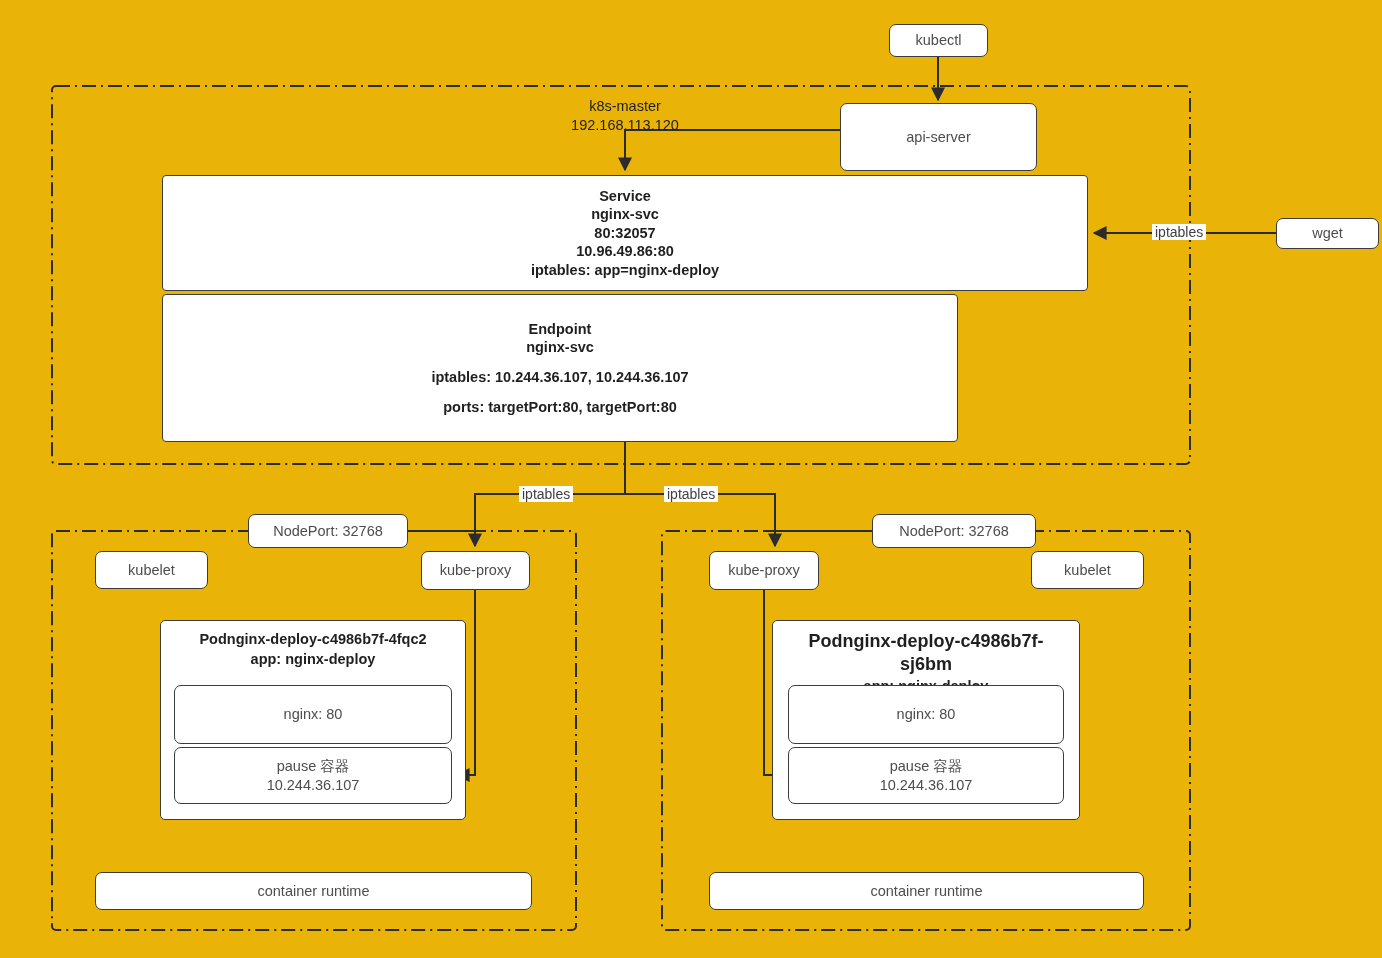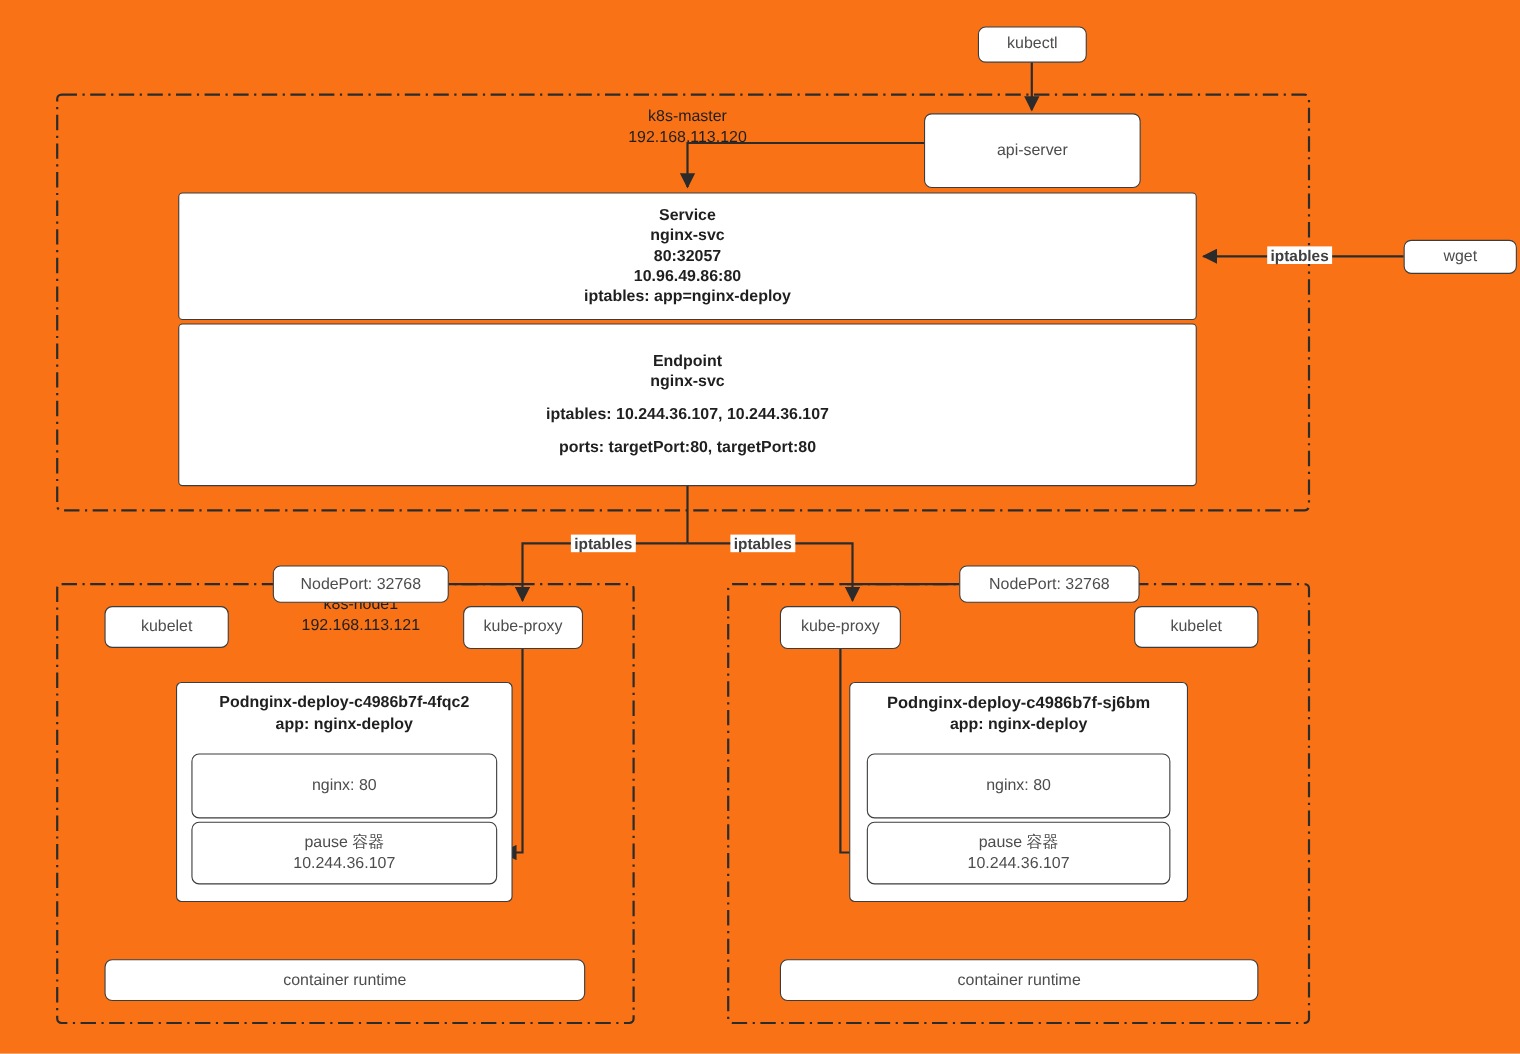--- a/index.html
+++ b/index.html
@@ -7,21 +7,21 @@
     padding: 0;
     background: #ffffff;
   }
   body {
     font-family: "Liberation Sans", sans-serif;
   }
   #canvas {
     position: relative;
     width: 1382px;
     height: 958px;
-    background: #f97316;
+    background: #eab308;
     overflow: hidden;
   }
 
   
   .box {
     position: absolute;
     box-sizing: border-box;
     background: #ffffff;
     border: 1.6px solid #3c3c3c;
     border-radius: 7px;
@@ -55,21 +55,21 @@
     font-weight: normal;
     text-align: center;
     line-height: 1.3;
     white-space: nowrap;
     z-index: 6;
   }
   .edge-label {
     position: absolute;
     color: #3f3f3f;
     font-size: 14px;
-    font-weight: bold;
+    font-weight: normal;
     background: #ffffff;
     padding: 0 3px;
     white-space: nowrap;
     z-index: 8;
   }
 
   
   #wires {
     position: absolute;
     left: 0; top: 0;
@@ -140,21 +140,21 @@
   </div>
 
   <div class="box sharp" style="left:162px; top:175px; width:926px; height:116px;">
     <div class="svc-line">Service</div>
     <div class="svc-line">nginx-svc</div>
     <div class="svc-line">80:32057</div>
     <div class="svc-line">10.96.49.86:80</div>
     <div class="svc-line">iptables: app=nginx-deploy</div>
   </div>
 
-  <div class="box sharp" style="left:162px; top:294px; width:926px; height:148px;">
+  <div class="box sharp" style="left:162px; top:294px; width:796px; height:148px;">
     <div class="svc-line">Endpoint</div>
     <div class="svc-line">nginx-svc</div>
     <div class="spacer"></div>
     <div class="svc-line">iptables: 10.244.36.107, 10.244.36.107</div>
     <div class="spacer"></div>
     <div class="svc-line">ports: targetPort:80, targetPort:80</div>
   </div>
 
   <div class="edge-label" style="left:1152px; top:224px;">iptables</div>
 
@@ -163,24 +163,20 @@
   <div class="edge-label" style="left:664px; top:486px;">iptables</div>
 
   <div class="box" style="left:95px; top:551px; width:113px; height:38px;">
     <span>kubelet</span>
   </div>
 
   <div class="box" style="left:248px; top:514px; width:160px; height:34px; z-index:7;">
     <span>NodePort: 32768</span>
   </div>
 
-  <div class="label" style="left:248px; top:541px; width:160px;">
-    <div>k8s-node1</div>
-    <div>192.168.113.121</div>
-  </div>
 
   <div class="box" style="left:421px; top:551px; width:109px; height:39px;">
     <span>kube-proxy</span>
   </div>
 
   <div class="box sharp" style="left:160px; top:620px; width:306px; height:200px; justify-content:flex-start; padding-top:9px; border-radius:5px;">
     <div class="bold-box" style="width:250px; font-size:14.5px;">Podnginx-deploy-c4986b7f-4fqc2</div>
     <div class="bold-box" style="font-size:14.5px; margin-top:1px;">app: nginx-deploy</div>
   </div>
 
@@ -204,21 +200,21 @@
   <div class="box" style="left:872px; top:514px; width:164px; height:34px; z-index:7;">
     <span>NodePort: 32768</span>
   </div>
 
 
   <div class="box" style="left:1031px; top:551px; width:113px; height:38px;">
     <span>kubelet</span>
   </div>
 
   <div class="box sharp" style="left:772px; top:620px; width:308px; height:200px; justify-content:flex-start; padding-top:9px; border-radius:5px;">
-    <div class="bold-box" style="width:250px; font-size:15px;">Podnginx-deploy-c4986b7f-sj6bm</div>
+    <div class="bold-box" style="width:250px; font-size:18px;">Podnginx-deploy-c4986b7f-sj6bm</div>
     <div class="bold-box" style="font-size:14.5px; margin-top:1px;">app: nginx-deploy</div>
   </div>
 
   <div class="box" style="left:788px; top:685px; width:276px; height:59px;">
     <span>nginx: 80</span>
   </div>
 
   <div class="box" style="left:788px; top:747px; width:276px; height:57px;">
     <span>pause 容器</span>
     <span>10.244.36.107</span>

